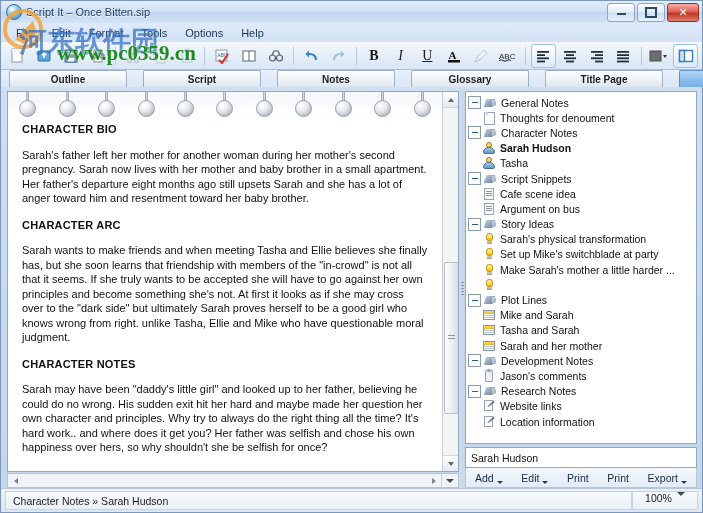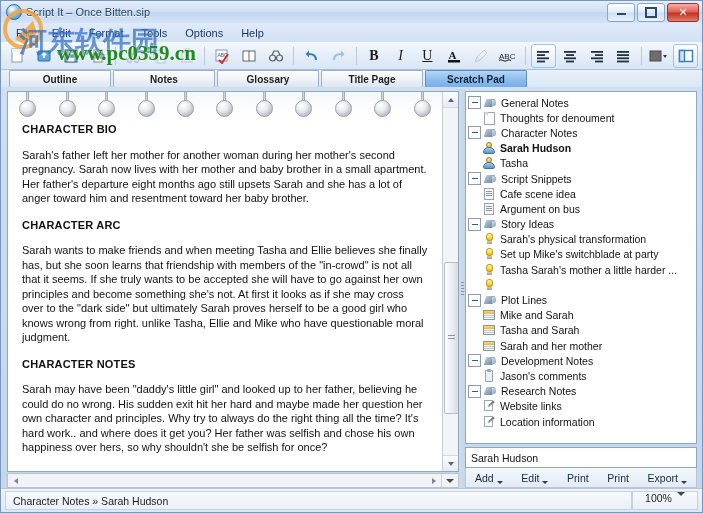--- a/index.html
+++ b/index.html
@@ -84,21 +84,21 @@
     left:56px;top:40px;font-family:"Liberation Serif",serif;font-size:21px;
     font-weight:bold;color:#1f8a1f;letter-spacing:0px;
     text-shadow:0 0 2px rgba(255,255,255,.9);
   }
   
   .tabstrip{
     height:17px;display:flex;align-items:flex-end;padding-left:8px;
     background:linear-gradient(to bottom,#e9f1fa,#dbe7f5);
   }
   .tab{
-    height:16px;min-width:80px;padding:0 10px;margin-right:2px;
+    height:16px;min-width:80px;padding:0 18px;margin-right:16px;
     display:flex;align-items:center;justify-content:center;
     font-size:10px;font-weight:bold;color:#1c1c1c;
     border:1px solid #9ab0c8;border-bottom:none;border-radius:2px 2px 0 0;
     background:linear-gradient(to bottom,#fdfdfd 0%,#eef2f7 55%,#dde5ef 100%);
   }
   .tab.selected{
     background:linear-gradient(to bottom,#b5d4f5 0%,#8dbdee 55%,#77aee8 100%);
     border-color:#5f8fc4;color:#10233a;
   }
   
@@ -513,20 +513,21 @@
     <div class="tb-btn active">
       <svg width="16" height="14" viewBox="0 0 16 14">
           <rect x="1.5" y="1.5" width="13" height="11" fill="#fff" stroke="#3f7cb5" stroke-width="1.4"></rect>
           <rect x="1.5" y="1.5" width="5" height="11" fill="#cfe3f7" stroke="#3f7cb5" stroke-width="1.4"></rect>
         </svg>
     </div>
   </div>
 
   <div class="tabstrip">
     <div class="tab">Outline</div>
+    <div class="tab">Script</div>
     <div class="tab">Notes</div>
     <div class="tab">Glossary</div>
     <div class="tab">Title Page</div>
     <div class="tab selected">Scratch Pad</div>
   </div>
 
   <div class="body">
 
     <div class="left-pane">
       <div class="editor-frame">
@@ -682,21 +683,21 @@
               <b></b>
             </span>
             <span>Set up Mike's switchblade at party</span>
           </div>
           <div class="node">
             <span class="indent"></span>
             <span class="ico ico-bulb">
               <i></i>
               <b></b>
             </span>
-            <span>Tasha Sarah's mother a little harder ...</span>
+            <span>Make Sarah's mother a little harder ...</span>
           </div>
           <div class="node">
             <span class="indent"></span>
             <span class="ico ico-bulb">
               <i></i>
               <b></b>
             </span>
           </div>
           <div class="node">
             <span class="expander">

